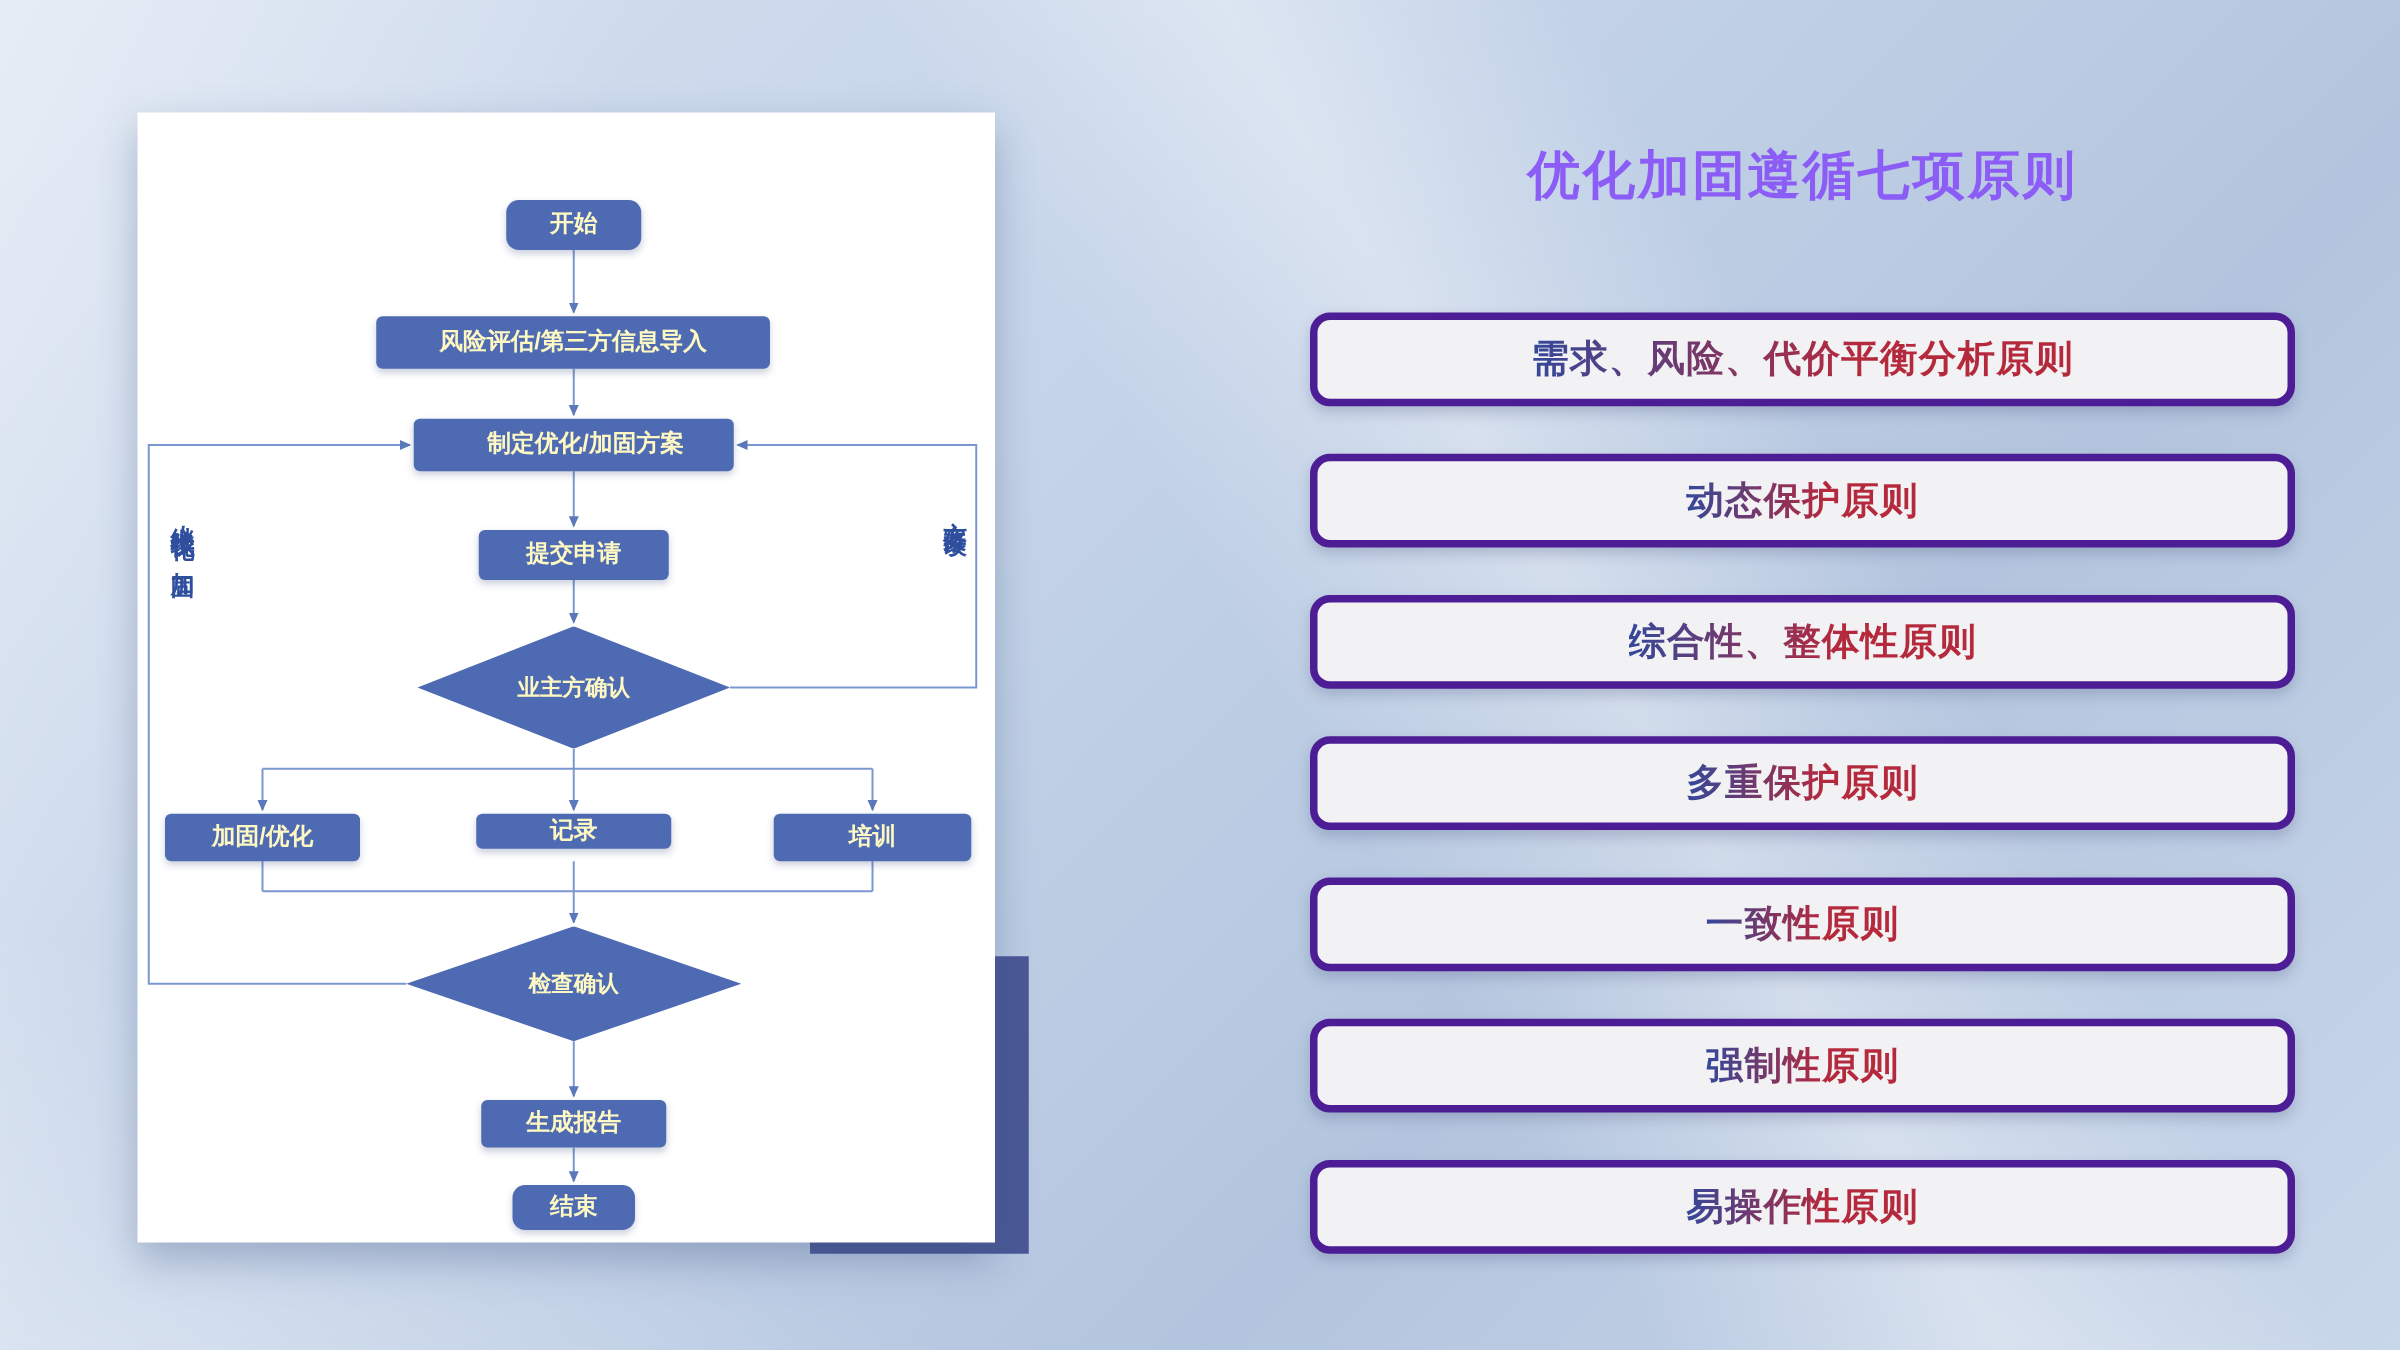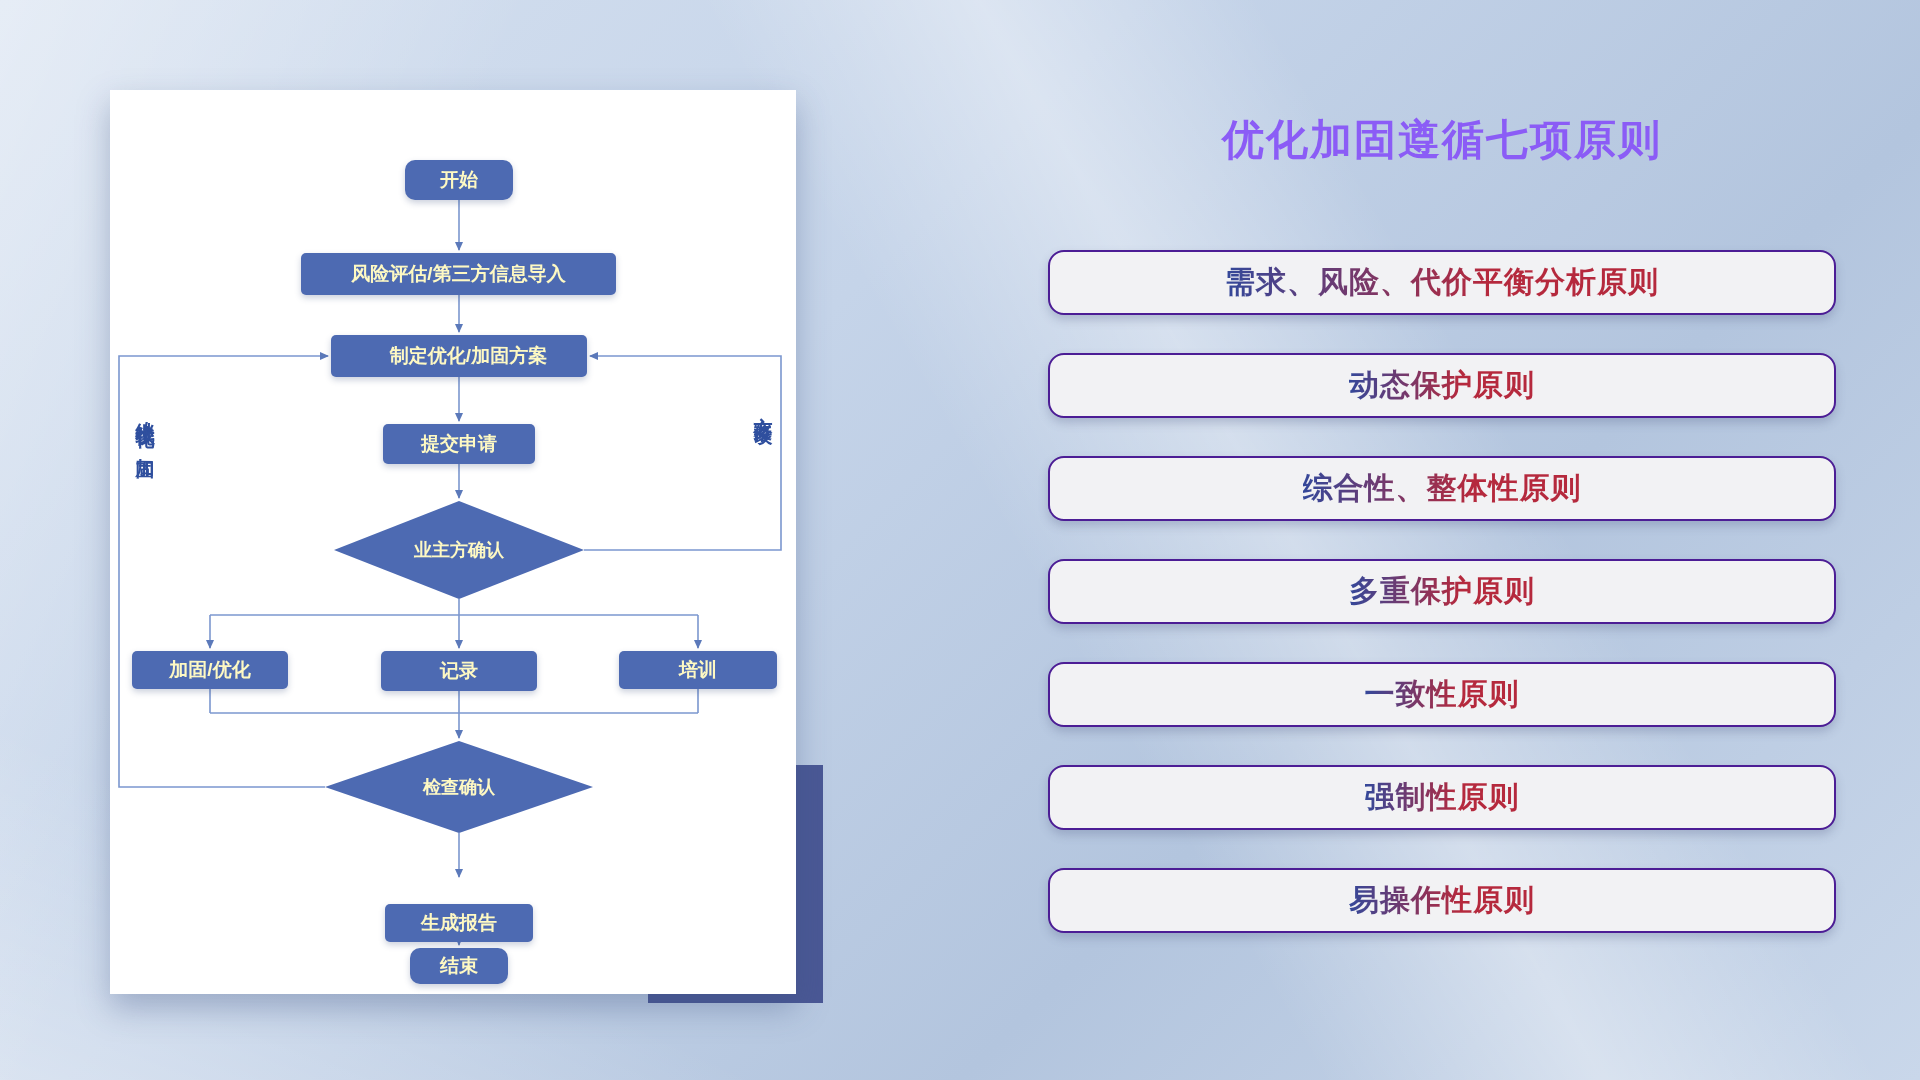--- a/index.html
+++ b/index.html
@@ -41,22 +41,22 @@
   }
 
   
   .right-panel { position:absolute; left:1048px; top:112px; width:788px; z-index:2; }
   .panel-title {
     font-size:42px; font-weight:bold; color:#8b5cf6;
     text-align:center; letter-spacing:2px;
   }
   .principles { margin-top:82px; display:flex; flex-direction:column; gap:38px; }
   .pill {
-    height:65px; border-radius:16px; background:#f2f2f4;
-    border:2px solid #4c1d95;
+    height:75px; border-radius:16px; background:#f2f2f4;
+    border:6px solid #4c1d95;
     display:flex; align-items:center; justify-content:center;
     box-shadow:0 5px 10px rgba(90,100,140,0.30);
   }
   .principle-text { font-size:30px; font-weight:bold; color:#ab2b3f; letter-spacing:1px; }
   @supports ((-webkit-background-clip: text) or (background-clip: text)) {
     .principle-text {
       background:linear-gradient(90deg,#34489a 0%,#b5293d 60%);
       -webkit-background-clip:text; background-clip:text; color:transparent;
     }
   }
@@ -103,27 +103,27 @@
   <div class="node rect" style="left:191px;top:163px;width:315px;height:42px;">风险评估/第三方信息导入</div>
 
   <div class="node rect" style="left:221px;top:245px;width:256px;height:42px;padding-left:19px;">制定优化/加固方案</div>
 
   <div class="node rect" style="left:273px;top:334px;width:152px;height:40px;">提交申请</div>
 
   <div class="node diamond" style="left:224px;top:411px;width:250px;height:98px;">业主方确认</div>
 
   <div class="node rect" style="left:22px;top:561px;width:156px;height:38px;">加固/优化</div>
 
-  <div class="node rect" style="left:271px;top:561px;width:156px;height:40px;">记录</div>
+  <div class="node rect" style="left:271px;top:561px;width:156px;height:28px;">记录</div>
 
   <div class="node rect" style="left:509px;top:561px;width:158px;height:38px;">培训</div>
 
   <div class="node diamond" style="left:215px;top:651px;width:268px;height:92px;">检查确认</div>
 
-  <div class="node rect" style="left:275px;top:790px;width:148px;height:38px;margin-top:24px;">生成报告</div>
+  <div class="node rect" style="left:275px;top:790px;width:148px;height:38px;">生成报告</div>
 
   <div class="node capsule" style="left:300px;top:858px;width:98px;height:36px;">结束</div>
 
   <div class="vlabel" style="left:22px;top:316px;">继续优化/加固</div>
 
   <div class="vlabel" style="left:640px;top:312px;">方案修改</div>
 
 </div>
 
 <div class="right-panel">

